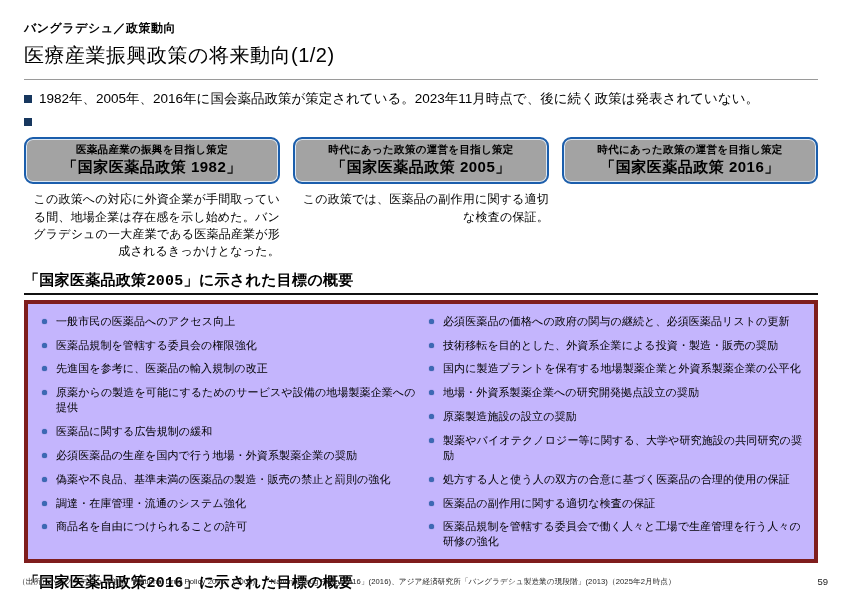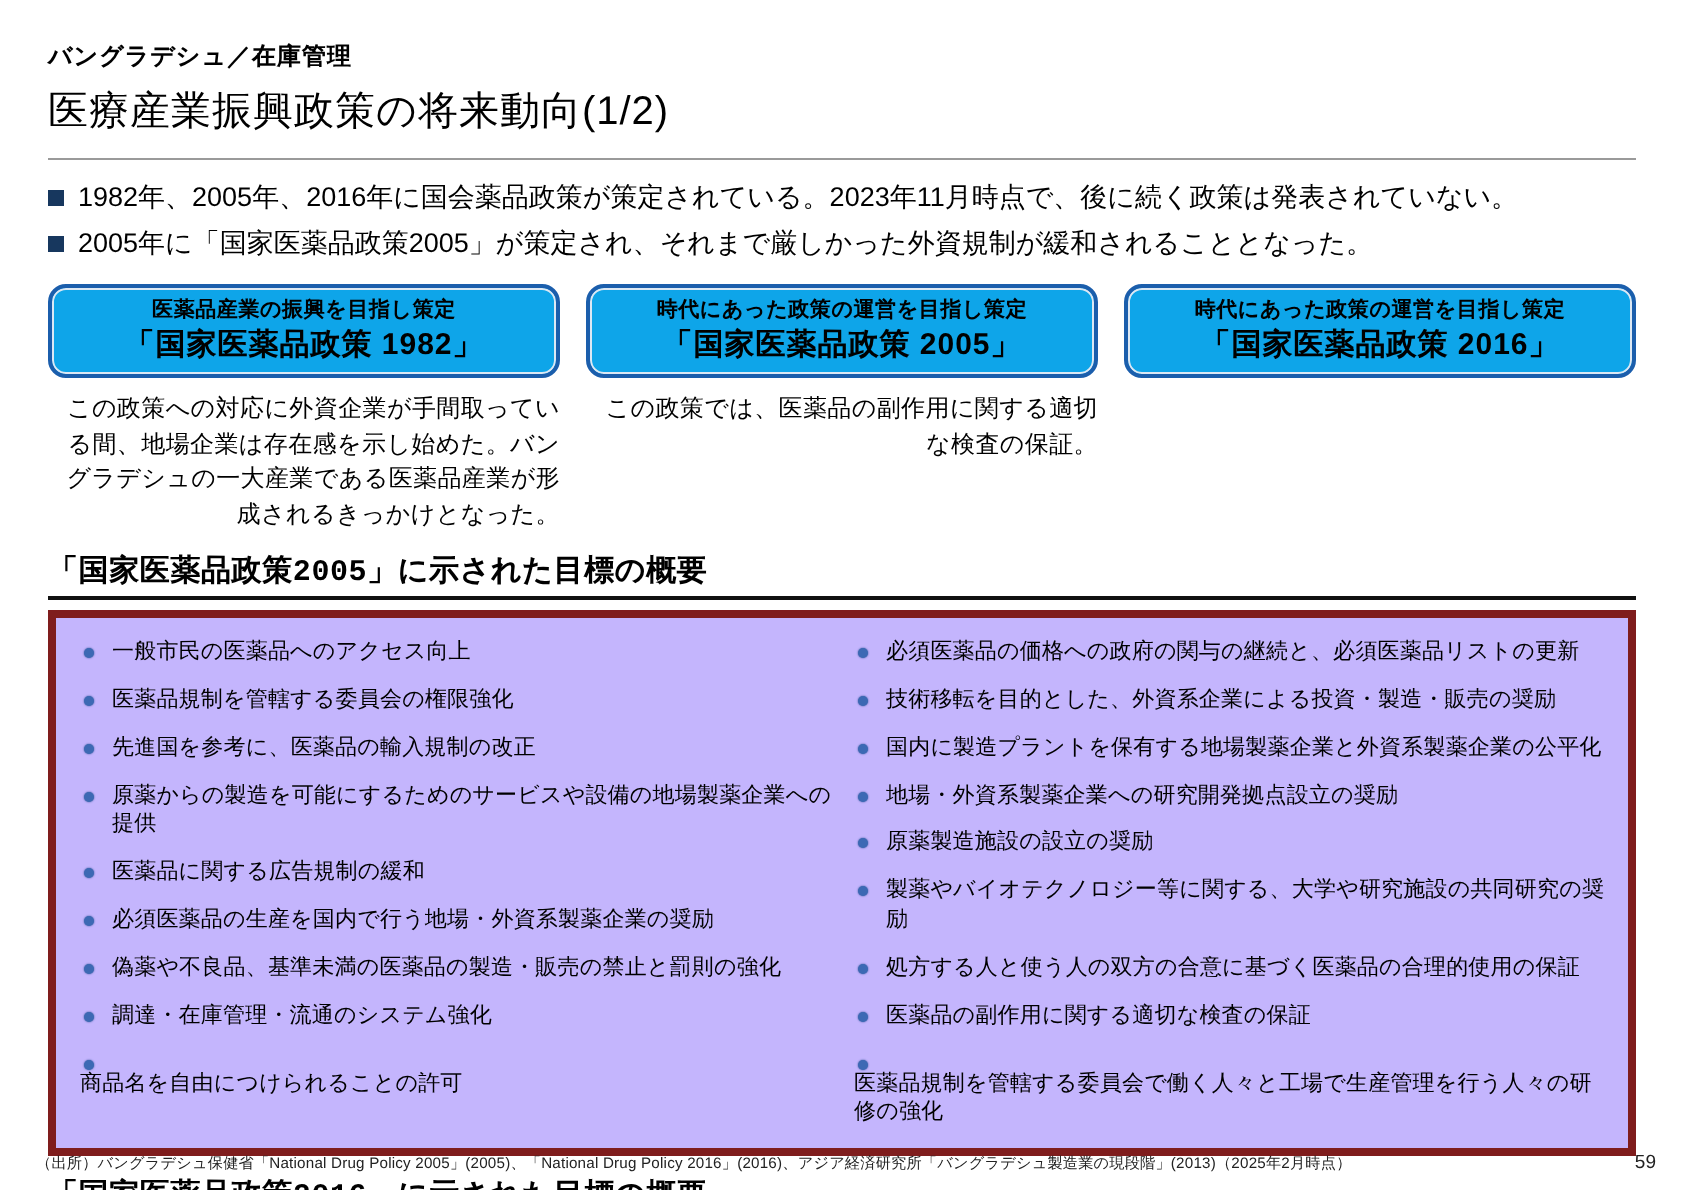--- a/index.html
+++ b/index.html
@@ -10,68 +10,67 @@
   }
   .content{padding:20px 24px 0 24px;box-sizing:border-box;}
   .eyebrow{font-size:12px;font-weight:bold;letter-spacing:0.5px;}
   .title{font-size:20px;font-weight:normal;margin-top:5px;letter-spacing:0.5px;}
   .title-rule{border:none;border-top:1px solid #9a9a9a;margin:10px 0 0 0;}
   .summary{margin-top:10px;}
   .summary-line{display:flex;align-items:flex-start;font-size:13.5px;margin-top:5px;line-height:1.35;}
   .sq-bullet{width:8px;height:8px;background:#17375E;display:inline-block;flex:0 0 auto;margin:5px 7px 0 0;}
   .boxes-row{display:flex;gap:13px;margin-top:11px;}
   .policy-box{
-    flex:1;border:2.5px solid #1B5EAC;border-radius:9px;background:#0ea5e9;
+    flex:1;border:2.5px solid #1B5EAC;border-radius:9px;background:#a3a3a3;
     text-align:center;padding:4px 4px 5px 4px;box-shadow:0 0 0 1px #dce8f4 inset;
   }
   .policy-box .caption{font-size:10.5px;font-weight:bold;letter-spacing:0.3px;}
   .policy-box .pname{font-size:15px;font-weight:bold;margin-top:1px;letter-spacing:0.5px;}
   .notes-row{display:flex;gap:13px;margin-top:7px;}
   .note{flex:1;font-size:12px;line-height:1.45;letter-spacing:0.2px;text-align:right;}
   .sec-heading{
     font-size:15px;font-weight:bold;margin-top:10px;padding-bottom:3px;
     border-bottom:2px solid #111;letter-spacing:0.3px;font-family:Liberation Mono, monospace;
   }
   .panel{
     margin-top:5px;background:#c4b5fd;border:4px solid #7f1d1d;
     padding:7px 10px 8px 12px;display:flex;gap:10px;box-sizing:border-box;
   }
   .col{flex:1;min-width:0;}
   .item{display:flex;align-items:flex-start;margin:3px 0 9px 0;line-height:1.35;}
-  .item:last-child{margin-bottom:2px;flex-direction:column;}
+  .item:last-child{margin-bottom:2px;}
   .dot{
     width:5px;height:5px;border-radius:50%;background:#3C69B4;flex:0 0 auto;
     margin:5px 9px 0 2px;box-shadow:0 0 1px #2a4f92;
   }
   .item-text{font-size:11px;letter-spacing:0.1px;}
   .footer{
     position:absolute;left:18px;right:14px;bottom:8px;display:flex;
     justify-content:space-between;align-items:flex-end;
   }
   .source{font-size:7.6px;color:#222;letter-spacing:0.1px;}
   .page-num{font-size:9.5px;color:#222;margin-left:10px;}
 </style>
 </head>
 <body>
 
 <div class="slide">
   <div class="content">
 
-    <div class="eyebrow">バングラデシュ／在庫管理</div>
+    <div class="eyebrow">バングラデシュ／政策動向</div>
     <div class="title">医療産業振興政策の将来動向(1/2)</div>
     <hr class="title-rule">
 
     <div class="summary">
       <div class="summary-line">
         <span class="sq-bullet"></span>
         <span>1982年、2005年、2016年に国会薬品政策が策定されている。2023年11月時点で、後に続く政策は発表されていない。</span>
       </div>
       <div class="summary-line">
         <span class="sq-bullet"></span>
-        <span>2005年に「国家医薬品政策2005」が策定され、それまで厳しかった外資規制が緩和されることとなった。</span>
       </div>
     </div>
 
     <div class="boxes-row">
       <div class="policy-box">
         <div class="caption">医薬品産業の振興を目指し策定</div>
         <div class="pname">「国家医薬品政策 1982」</div>
       </div>
       <div class="policy-box">
         <div class="caption">時代にあった政策の運営を目指し策定</div>

